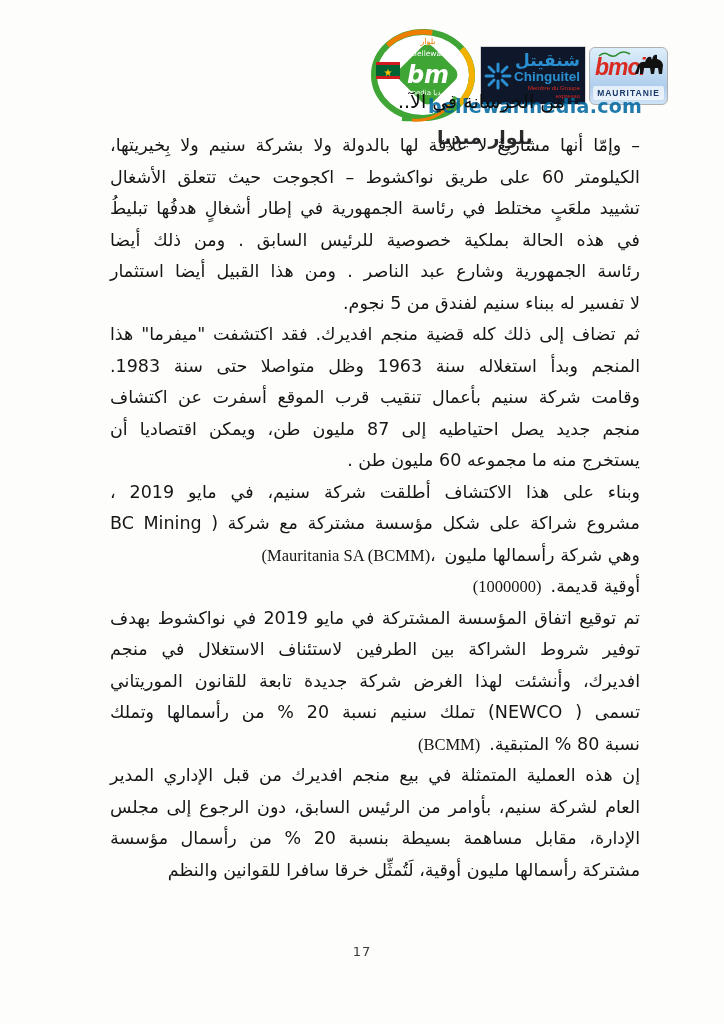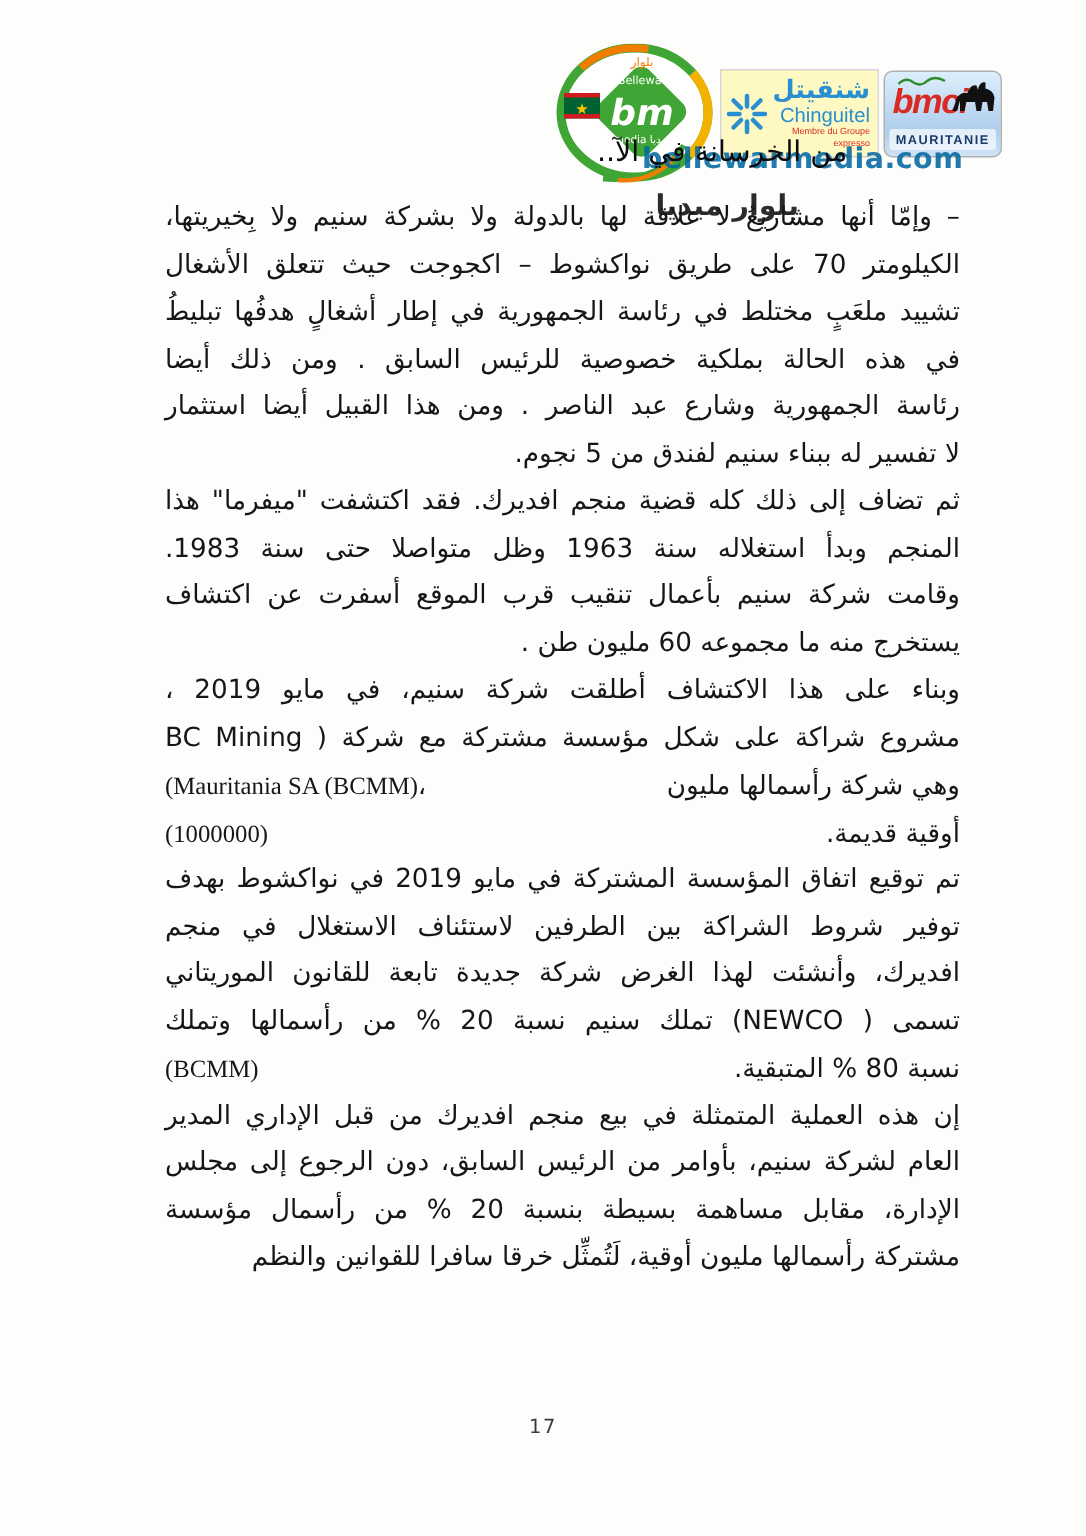--- a/index.html
+++ b/index.html
@@ -7,27 +7,27 @@
   .page{
     position:relative; width:724px; height:1024px; margin:0 auto;
     background:#fdfdfc; overflow:hidden;
     font-family:"DejaVu Sans", sans-serif; color:#161616;
   }
 
   
   .bm-logo{position:absolute; left:370px; top:29px; z-index:2;}
   .ching-box{
     position:absolute; left:480px; top:46px; width:106px; height:59px;
-    background:#fef9c3; border:1px solid #d6d6d6; box-sizing:border-box;
+    background:#0f172a; border:1px solid #d6d6d6; box-sizing:border-box;
     display:flex; align-items:center; z-index:2;
   }
   .ching-icon{width:34px; display:flex; justify-content:center;}
   .ching-texts{flex:1; text-align:right; padding-right:5px; direction:rtl;}
   .ching-ar{font-size:17px; font-weight:bold; color:#2a8fd0; line-height:18px;}
-  .ching-lat{font-size:13.5px; font-weight:normal; color:#2a8fd0; direction:ltr; line-height:15px; font-family:"Liberation Sans",sans-serif;}
+  .ching-lat{font-size:13.5px; font-weight:bold; color:#2a8fd0; direction:ltr; line-height:15px; font-family:"Liberation Sans",sans-serif;}
   .ching-tag{font-size:6px; color:#d82a20; direction:ltr; line-height:8px; font-family:"Liberation Sans",sans-serif;}
 
   .bmci-box{
     position:absolute; left:589px; top:47px; width:79px; height:58px;
     background:linear-gradient(180deg,#ddeefb 0%,#aecdec 70%,#cfe3f5 100%);
     border:1px solid #b0b0b0; border-radius:6px; box-sizing:border-box;
     z-index:2; overflow:hidden;
   }
   .bmci-row{position:relative; height:38px;}
   .bmci-word{
@@ -59,21 +59,21 @@
 
   
   .doc-body{position:absolute; top:130px; left:110px; right:84px; z-index:1;}
   .line{
     height:31.5px; line-height:31.5px; font-size:17.5px;
     direction:rtl; text-align:justify; text-align-last:justify;
     white-space:nowrap; color:#161616;
   }
   .line.e{text-align-last:right;}
   .line.split{display:flex; direction:ltr; align-items:baseline;}
-  .line.split.e{justify-content:space-between; gap:9px;}
+  .line.split.e{justify-content:flex-end; gap:9px;}
   .split .l{direction:ltr; font-size:16.5px; font-family:"Liberation Serif","DejaVu Sans",serif;}
   .split .r{direction:rtl;}
 
   .page-number{
     position:absolute; top:944px; left:0; width:100%; z-index:1;
     text-align:center; font-size:13px; color:#3a3a3a; letter-spacing:1px;
   }
 </style>
 </head>
 <body>
@@ -133,28 +133,29 @@
     </div>
     <div class="bmci-strip">MAURITANIE</div>
   </div>
 
   <div class="site-watermark">bellewarmedia.com</div>
   <div class="partial-heading">من الخرسانة في الآ..</div>
   <div class="inline-watermark">بلوار ميديا</div>
 
   <div class="doc-body">
     <div class="line">– وإمّا أنها مشاريعُ لا علاقة لها بالدولة ولا بشركة سنيم ولا بِخيريتها،</div>
-    <div class="line">الكيلومتر 70 على طريق نواكشوط – اكجوجت حيث تتعلق الأشغال</div>
+    <div class="line">الكيلومتر 60 على طريق نواكشوط – اكجوجت حيث تتعلق الأشغال</div>
     <div class="line">تشييد ملعَبٍ مختلط في رئاسة الجمهورية في إطار أشغالٍ هدفُها تبليطُ</div>
     <div class="line">في هذه الحالة بملكية خصوصية للرئيس السابق . ومن ذلك أيضا</div>
     <div class="line">رئاسة الجمهورية وشارع عبد الناصر . ومن هذا القبيل أيضا استثمار</div>
     <div class="line e">لا تفسير له ببناء سنيم لفندق من 5 نجوم.</div>
     <div class="line">ثم تضاف إلى ذلك كله قضية منجم افديرك. فقد اكتشفت "ميفرما" هذا</div>
     <div class="line">المنجم وبدأ استغلاله سنة 1963 وظل متواصلا حتى سنة 1983.</div>
     <div class="line">وقامت شركة سنيم بأعمال تنقيب قرب الموقع أسفرت عن اكتشاف</div>
+    <div class="line">منجم جديد يصل احتياطيه إلى 87 مليون طن، ويمكن اقتصاديا أن</div>
     <div class="line e">يستخرج منه ما مجموعه 60 مليون طن .</div>
     <div class="line">وبناء على هذا الاكتشاف أطلقت شركة سنيم، في مايو 2019 ،</div>
     <div class="line">مشروع شراكة على شكل مؤسسة مشتركة مع شركة ( BC Mining</div>
     <div class="line split e">
       <span class="l">(Mauritania SA (BCMM)،</span>
       <span class="r">وهي شركة رأسمالها مليون</span>
     </div>
     <div class="line split e">
       <span class="l">(1000000)</span>
       <span class="r">أوقية قديمة.</span>

